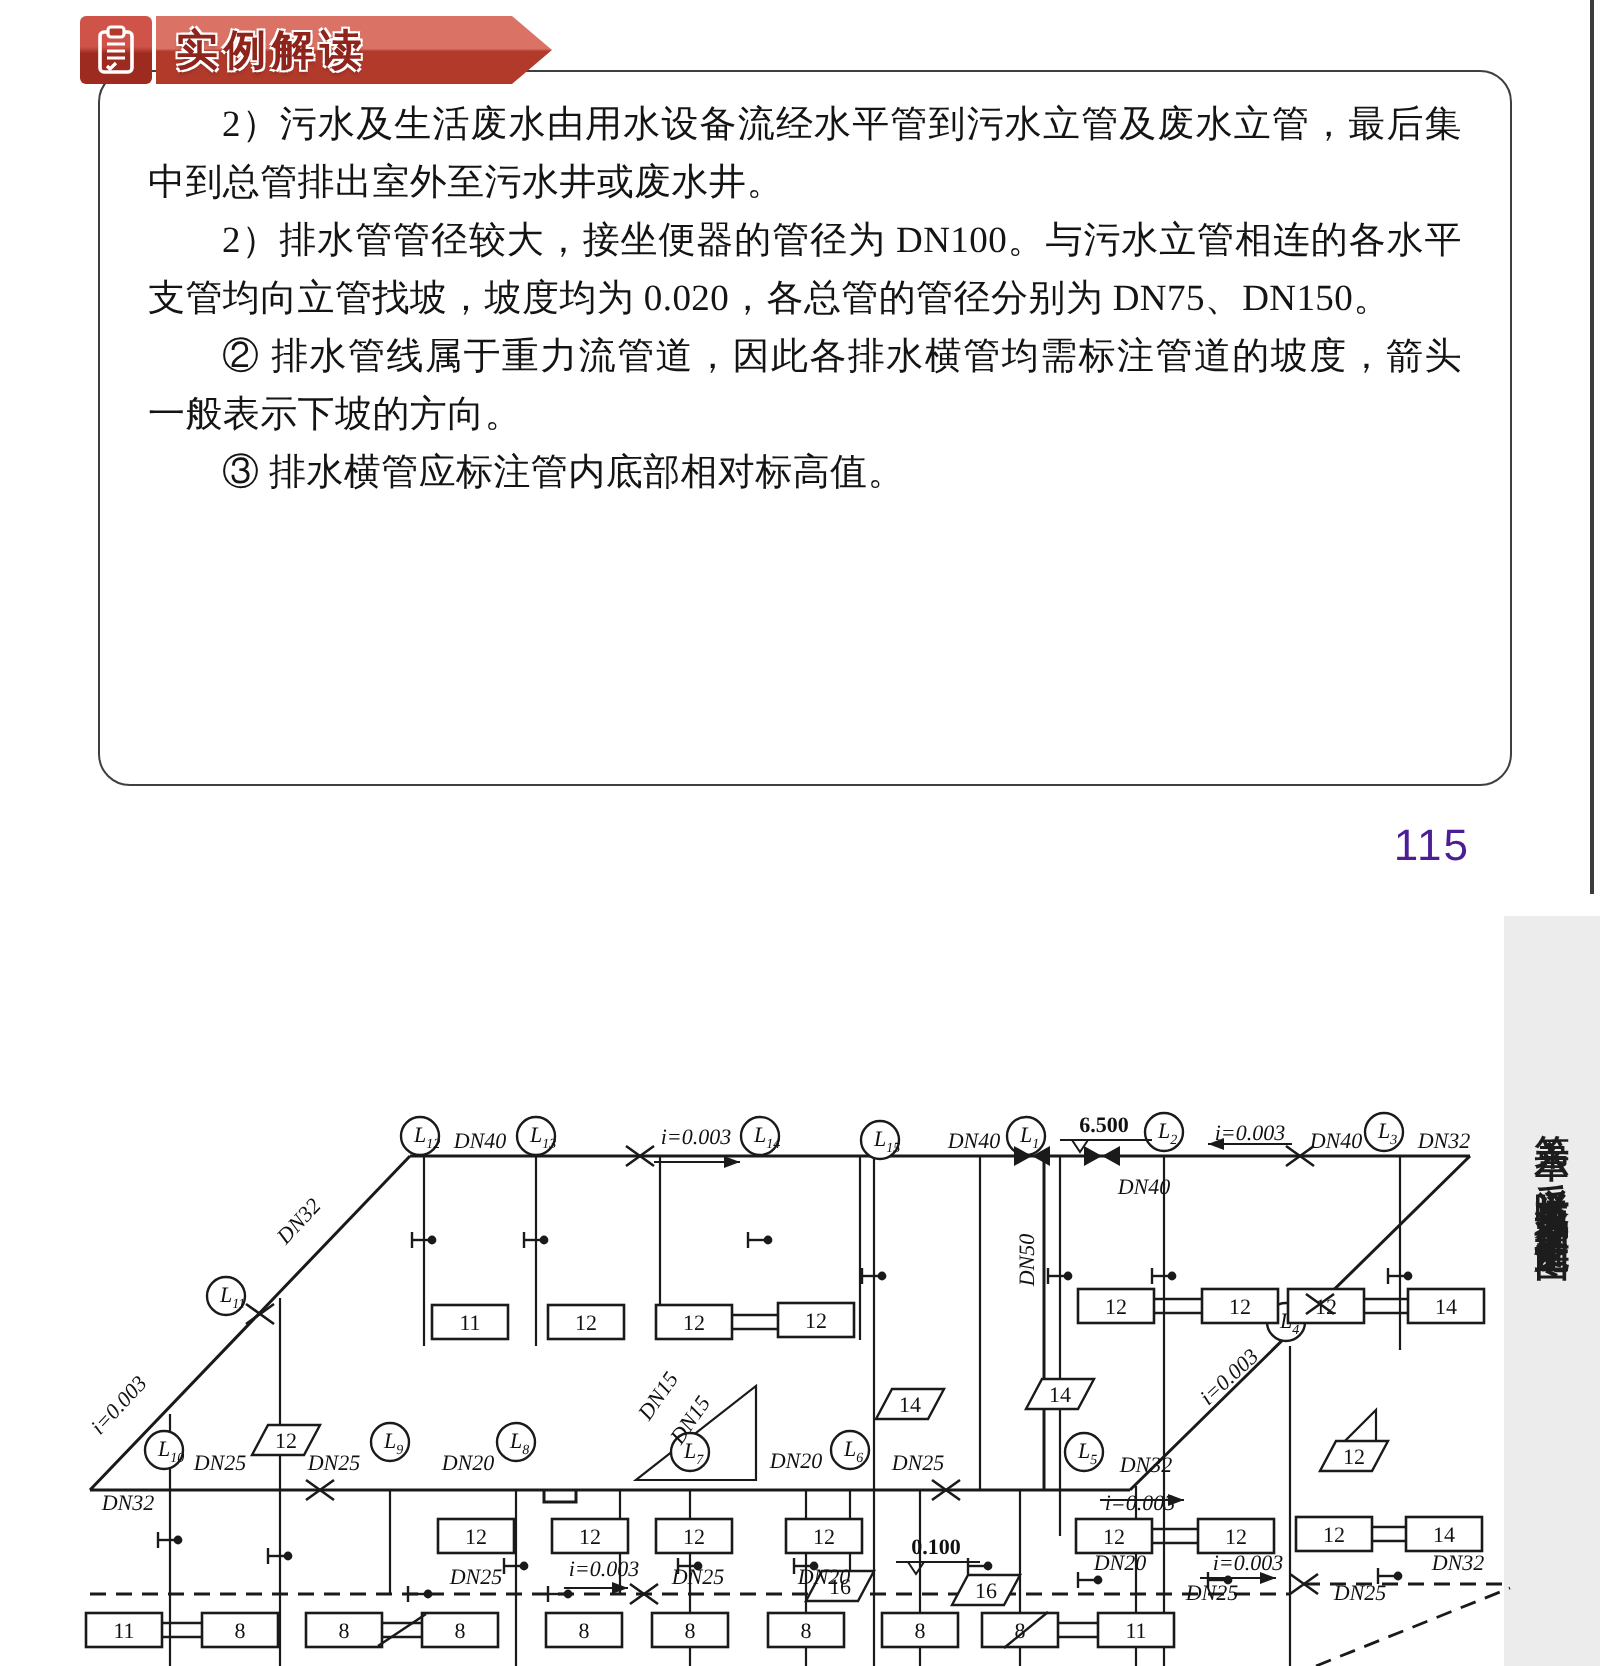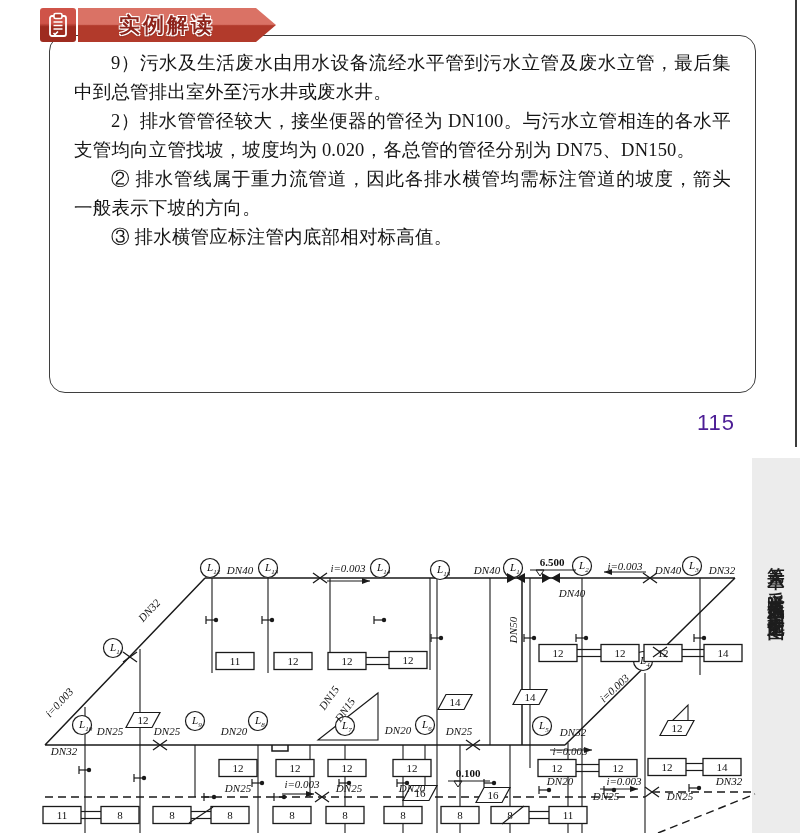--- a/index.html
+++ b/index.html
@@ -11,21 +11,21 @@
   .banner{position:absolute;left:40px;top:8px;height:34px;display:flex;z-index:5;}
   .banner-icon{
     width:36px;height:34px;border-radius:3px;flex:0 0 auto;
     background:linear-gradient(#cf5348 45%,#9e2b1f 55%);
     display:flex;align-items:center;justify-content:center;
   }
   .banner-ribbon{
     position:relative;margin-left:2px;height:34px;min-width:158px;padding:0 30px 0 10px;
     background:linear-gradient(#da7265 48%,#b23a2b 52%);
     clip-path:polygon(0 0,calc(100% - 20px) 0,100% 50%,calc(100% - 20px) 100%,0 100%);
-    display:flex;align-items:center;justify-content:center;
+    display:flex;align-items:center;
   }
   .banner-title{
     font-size:21px;font-weight:bold;letter-spacing:3px;color:#8e241b;
     font-family:"Liberation Sans","DejaVu Sans",sans-serif;
     text-shadow:-1px -1px 0 #fff,1px -1px 0 #fff,-1px 1px 0 #fff,1px 1px 0 #fff,0 2px 2px rgba(0,0,0,.25);
   }
   
   .note-box{
     position:absolute;left:49px;top:35px;width:707px;height:358px;box-sizing:border-box;
     border:1.6px solid #3f3f3f;border-radius:16px;background:#fff;z-index:1;
@@ -71,21 +71,21 @@
       <line x1="7.5" y1="17" x2="16.5" y2="17" stroke="#fff" stroke-width="1.5"></line>
       <polyline points="7.5,21 9,22.5 12,19.5" fill="none" stroke="#fff" stroke-width="1.6"></polyline>
     </svg>
   </div>
   <div class="banner-ribbon">
     <span class="banner-title">实例解读</span>
   </div>
 </div>
 
 <div class="note-box">
-  <p>9）污水及生活废水由用水设备流经水平管到污水立管及废水立管，最后集中到总管排出室外至污水井或废水井。</p>
+  <p>2）污水及生活废水由用水设备流经水平管到污水立管及废水立管，最后集中到总管排出室外至污水井或废水井。</p>
   <p>2）排水管管径较大，接坐便器的管径为 DN100。与污水立管相连的各水平支管均向立管找坡，坡度均为 0.020，各总管的管径分别为 DN75、DN150。</p>
   <p>② 排水管线属于重力流管道，因此各排水横管均需标注管道的坡度，箭头一般表示下坡的方向。</p>
   <p>③ 排水横管应标注管内底部相对标高值。</p>
 </div>
 
 <div class="page-num">115</div>
 <div class="page-edge"></div>
 
 <div class="chapter-tab">
   <div class="vtext"><span>第六章</span><span class="gap"></span><span>采暖与通风空调工程施工图</span></div>

